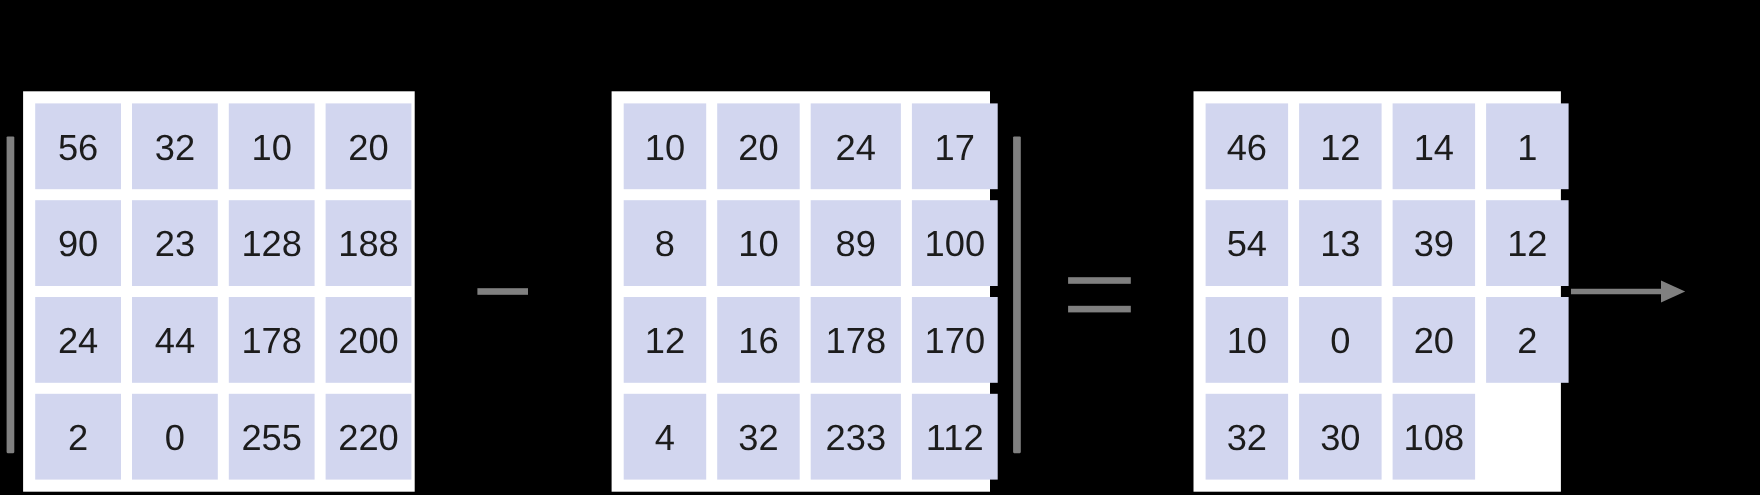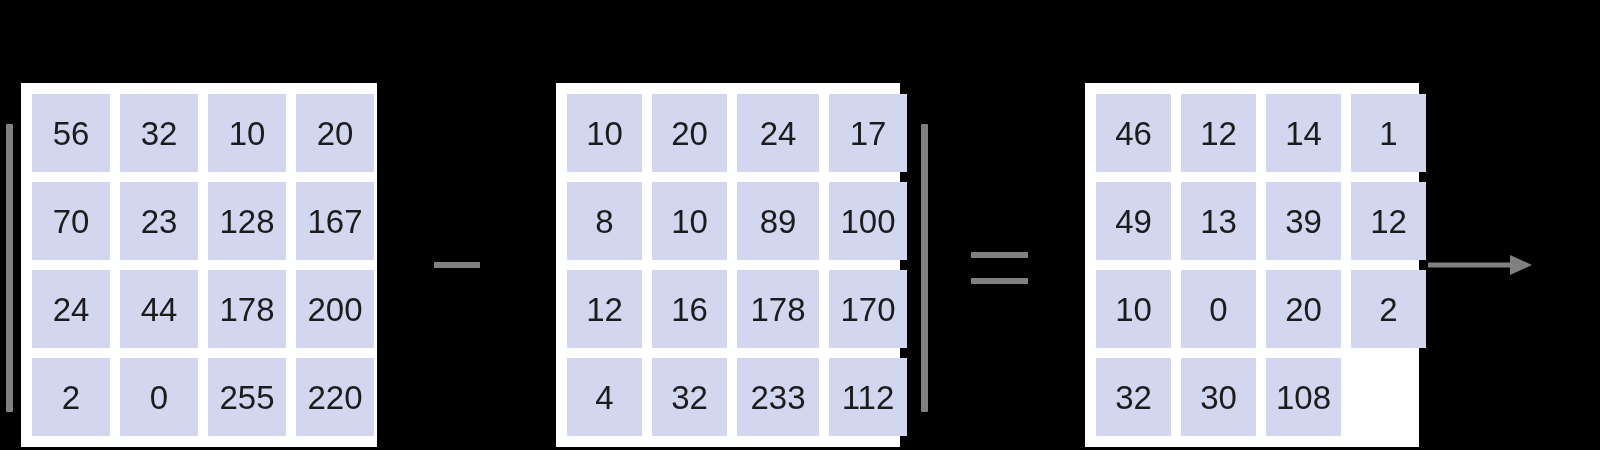--- a/index.html
+++ b/index.html
@@ -105,24 +105,24 @@
 <div class="stage">
 
   <div class="vbar vbar-left"></div>
   <div class="vbar vbar-mid"></div>
 
   <div class="matrix-panel matrix-a">
     <div class="cell">56</div>
     <div class="cell">32</div>
     <div class="cell">10</div>
     <div class="cell">20</div>
-    <div class="cell">70</div>
+    <div class="cell">90</div>
     <div class="cell">23</div>
     <div class="cell">128</div>
-    <div class="cell">167</div>
+    <div class="cell">188</div>
     <div class="cell">24</div>
     <div class="cell">44</div>
     <div class="cell">178</div>
     <div class="cell">200</div>
     <div class="cell">2</div>
     <div class="cell">0</div>
     <div class="cell">255</div>
     <div class="cell">220</div>
   </div>
 
@@ -150,21 +150,21 @@
   <div class="op-equals">
     <div class="bar bar-top"></div>
     <div class="bar bar-bottom"></div>
   </div>
 
   <div class="matrix-panel matrix-c">
     <div class="cell">46</div>
     <div class="cell">12</div>
     <div class="cell">14</div>
     <div class="cell">1</div>
-    <div class="cell">49</div>
+    <div class="cell">54</div>
     <div class="cell">13</div>
     <div class="cell">39</div>
     <div class="cell">12</div>
     <div class="cell">10</div>
     <div class="cell">0</div>
     <div class="cell">20</div>
     <div class="cell">2</div>
     <div class="cell">32</div>
     <div class="cell">30</div>
     <div class="cell">108</div>

